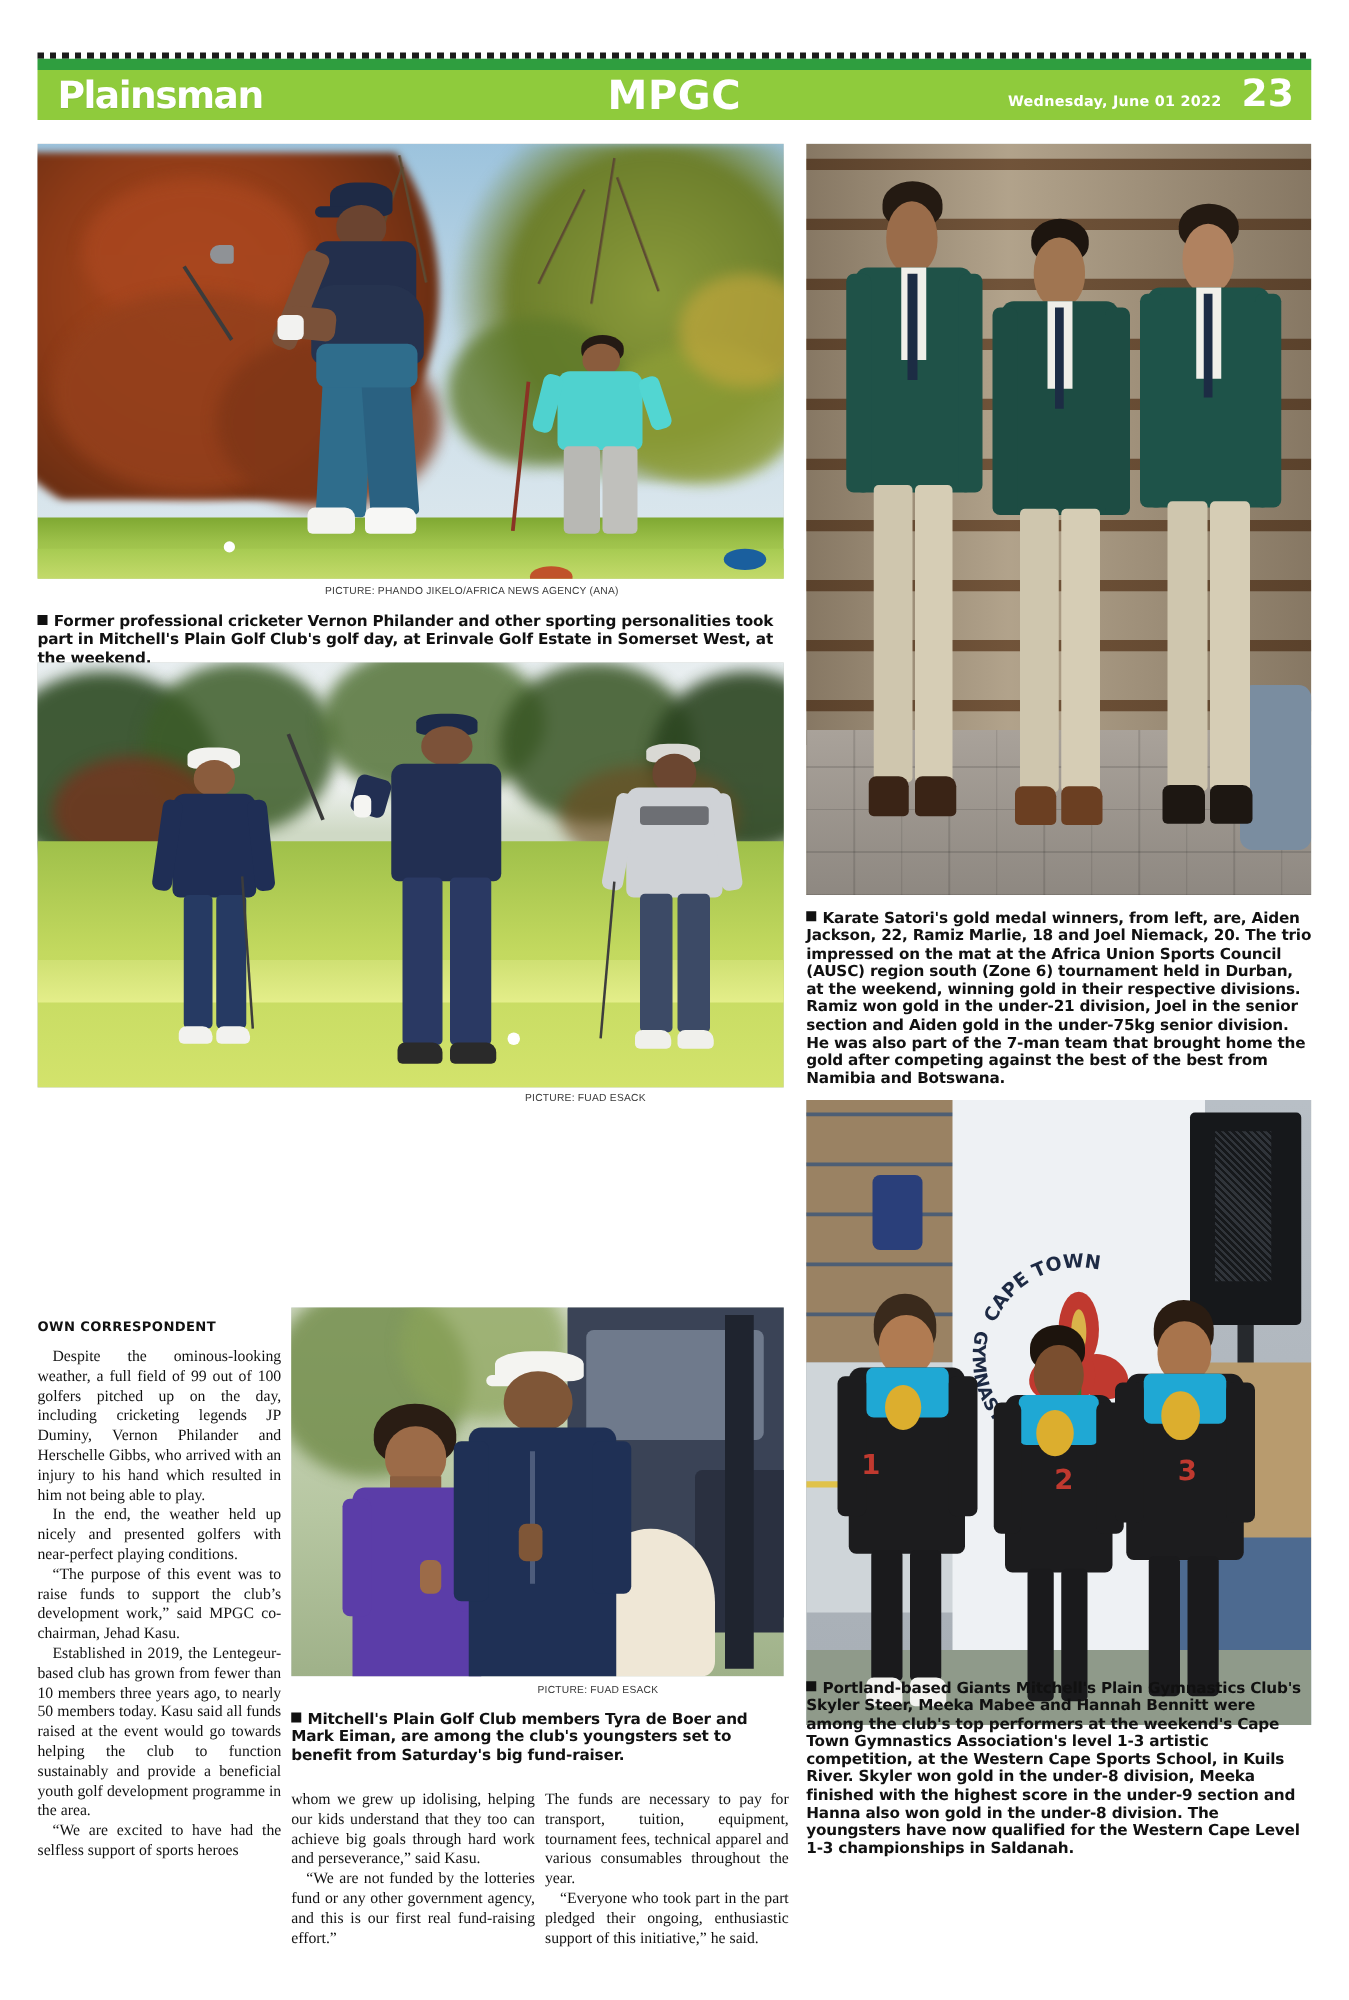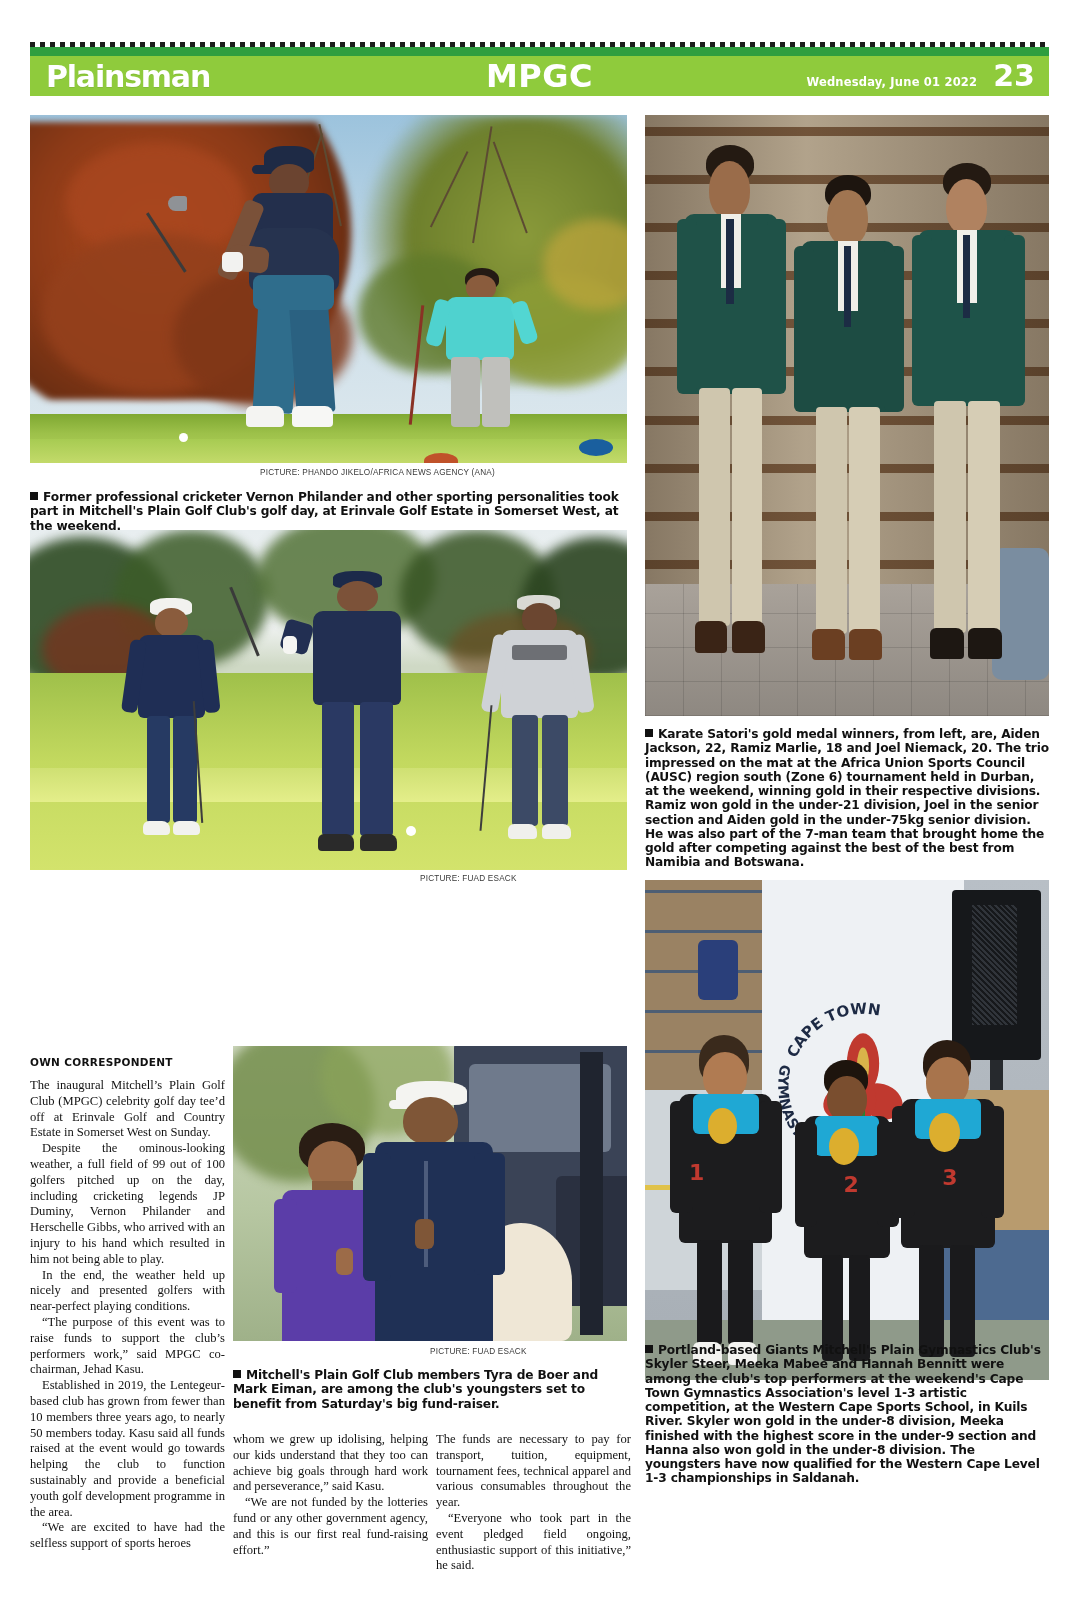--- a/index.html
+++ b/index.html
@@ -334,24 +334,23 @@
         <div style="position:absolute; left:-12%; top:44%; width:2px; height:50%; background:#3d3d3d; transform:rotate(5deg);"></div>
       </div>
     </div>
   </div>
   <div class="credit" style="left:420px; top:874px; width:207px;">PICTURE: FUAD ESACK</div>
 
 
   <div class="byline">OWN CORRESPONDENT</div>
 
   <div class="bodycol" style="left:30px; top:1078px; width:195px; height:500px;">
-    <p class="first">The inaugural Mitchell’s Plain Golf Club (MPGC) celebrity golf day tee’d off at Erinvale Golf and Country  Estate in Somerset West on Sunday.</p>
     <p>Despite the ominous-looking weather, a full field of 99 out of 100 golfers pitched up on the day, including cricketing legends JP Duminy, Vernon Philander and Herschelle Gibbs, who arrived with an injury to his hand which resulted in him not being able to play.</p>
     <p>In the end, the weather held up nicely and presented golfers with near-perfect playing conditions.</p>
-    <p>“The purpose of this event was to raise funds to support the club’s performers work,” said MPGC co-chairman, Jehad Kasu.</p>
+    <p>“The purpose of this event was to raise funds to support the club’s development work,” said MPGC co-chairman, Jehad Kasu.</p>
     <p>Established in 2019, the Lentegeur-based club has grown from fewer than 10 members three years ago, to nearly 50 members today. Kasu said all funds raised at the event would go towards helping the club to function sustainably and provide a beneficial youth golf development programme in the area.</p>
     <p>“We are excited to have had the selfless support of sports heroes</p>
   </div>
 
   <div class="photo" style="left:233px; top:1046px; width:394px; height:295px;">
     <div class="ph-inner">
       <div style="position:absolute; inset:0; background:linear-gradient(#cfd8c0,#b7c7a2 55%,#9fb189);"></div>
       <div class="blob" style="left:-4%; top:-6%; width:40%; height:52%; background:#6f8a46; opacity:.8;"></div>
       <div class="blob" style="left:22%; top:-10%; width:34%; height:40%; background:#8aa358; opacity:.7;"></div>
 
@@ -388,21 +387,21 @@
     <span class="sq"></span><span>Mitchell's Plain Golf Club members Tyra de Boer and Mark Eiman, are among the club's youngsters set to benefit from Saturday's big fund-raiser.</span>
   </div>
 
   <div class="bodycol" style="left:233px; top:1432px; width:195px; height:160px;">
     <p class="first">whom we grew up idolising, helping our kids understand that they too can achieve big goals through hard work and perseverance,” said Kasu.</p>
     <p>“We are not funded by the lotteries fund or any other government agency, and this is our first real fund-raising effort.”</p>
   </div>
 
   <div class="bodycol" style="left:436px; top:1432px; width:195px; height:160px;">
     <p class="first">The funds are necessary to pay for transport, tuition, equipment, tournament fees, technical apparel and various consumables throughout the year.</p>
-    <p>“Everyone who took part in the event pledged field ongoing, enthusiastic support of this initiative,” he said.</p>
+    <p>“Everyone who took part in the part pledged their ongoing, enthusiastic support of this initiative,” he said.</p>
   </div>
 
   <div class="photo" style="left:645px; top:880px; width:404px; height:500px;">
     <div class="ph-inner">
       <div style="position:absolute; inset:0; background:linear-gradient(#b8bfc6,#a7aeb5);"></div>
 
       <div style="position:absolute; left:0; top:0; width:30%; height:42%; background:#9a8263;"></div>
       <div style="position:absolute; left:0; top:2%; width:30%; height:3px; background:#4d5e74;"></div>
       <div style="position:absolute; left:0; top:10%; width:30%; height:3px; background:#4d5e74;"></div>
       <div style="position:absolute; left:0; top:18%; width:30%; height:3px; background:#4d5e74;"></div>

